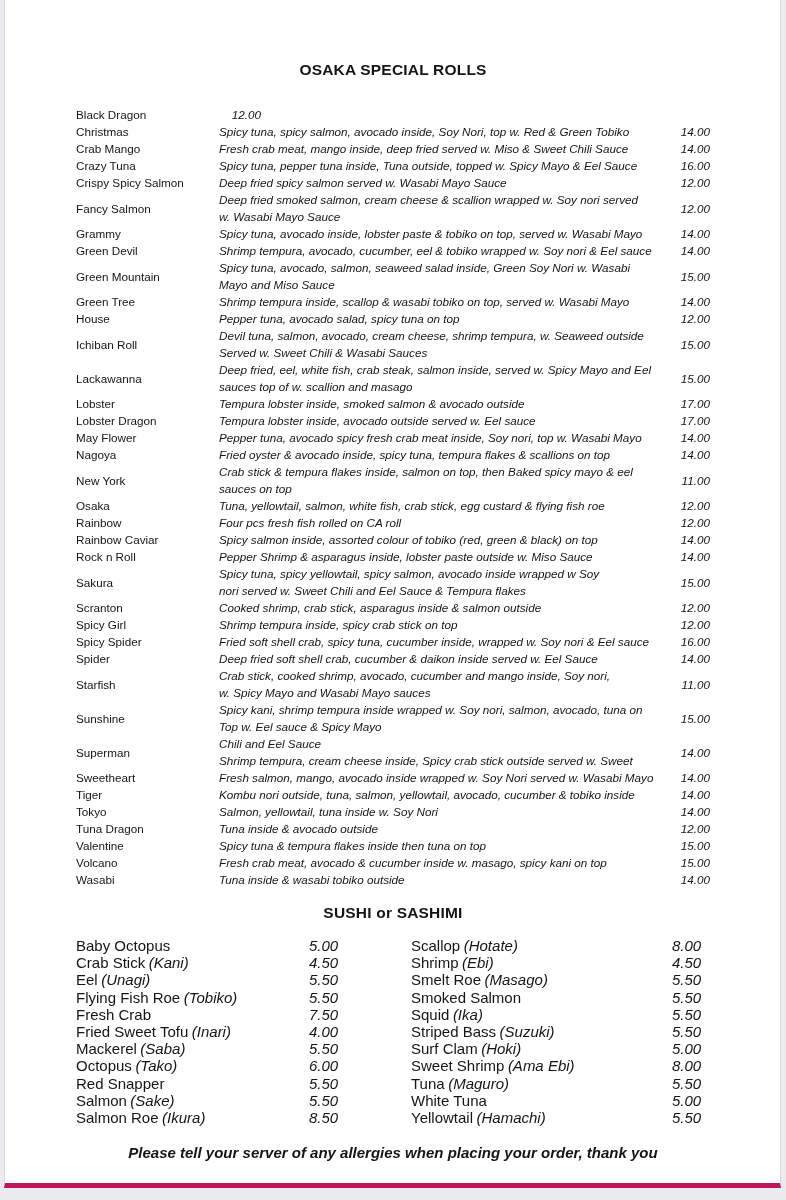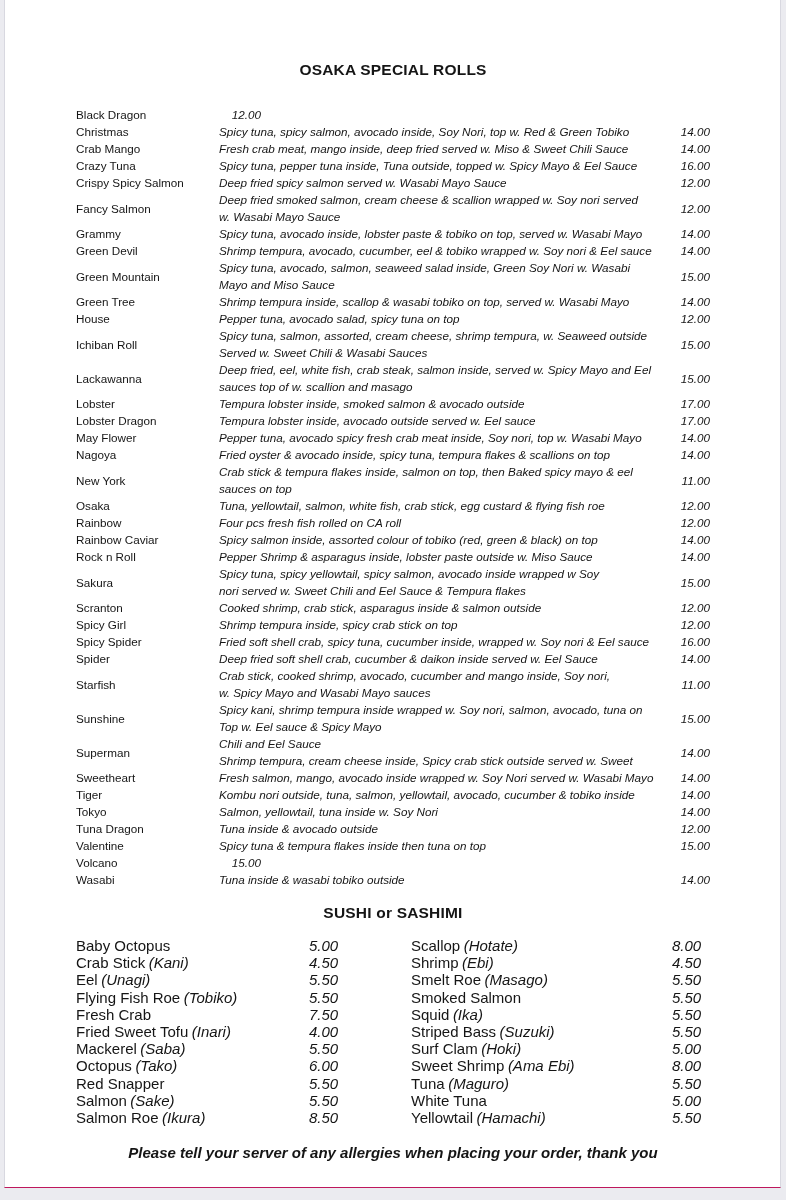--- a/index.html
+++ b/index.html
@@ -4,21 +4,21 @@
 <style>
   html, body { margin:0; padding:0; }
   body {
     width:786px; height:1200px; position:relative; overflow:hidden;
     background:#ebebf0; color:#151515;
     font-family:"Liberation Sans", sans-serif;
   }
   .sheet {
     position:absolute; top:0; left:4px; right:5px; bottom:12px;
     background:#ffffff; box-sizing:border-box;
-    border-left:1px solid #d8d8e0; border-right:1px solid #d8d8e0; border-bottom:1px solid #be185d;
+    border-left:1px solid #d8d8e0; border-right:1px solid #d8d8e0; border-bottom:5px solid #be185d;
     padding:0 70px 0 71px;
   }
   .section-title {
     font-size:15.5px; font-weight:bold; text-align:center; line-height:20px; margin:0;
     letter-spacing:0.2px;
   }
   #rolls-title { margin-top:60px; }
   #rolls-list { margin-top:26px; font-size:11.7px; }
   .roll-row { display:flex; align-items:center; line-height:17px; }
   .col-name { flex:0 0 143px; }
@@ -118,21 +118,21 @@
       <div class="roll-row">
         <div class="col-name">House</div>
         <div class="col-desc">
           <div class="desc-line">Pepper tuna, avocado salad, spicy tuna on top</div>
         </div>
         <div class="col-price">12.00</div>
       </div>
       <div class="roll-row">
         <div class="col-name">Ichiban Roll</div>
         <div class="col-desc">
-          <div class="desc-line">Spicy tuna, salmon, assorted, cream cheese, shrimp tempura, w. Seaweed outside</div>
+          <div class="desc-line">Devil tuna, salmon, avocado, cream cheese, shrimp tempura, w. Seaweed outside</div>
           <div class="desc-line">Served w. Sweet Chili &amp; Wasabi Sauces</div>
         </div>
         <div class="col-price">15.00</div>
       </div>
       <div class="roll-row">
         <div class="col-name">Lackawanna</div>
         <div class="col-desc">
           <div class="desc-line">Deep fried, eel, white fish, crab steak, salmon inside, served w. Spicy Mayo and Eel</div>
           <div class="desc-line">sauces top of w. scallion and masago</div>
         </div>
@@ -292,20 +292,23 @@
       </div>
       <div class="roll-row">
         <div class="col-name">Valentine</div>
         <div class="col-desc">
           <div class="desc-line">Spicy tuna &amp; tempura flakes inside then tuna on top</div>
         </div>
         <div class="col-price">15.00</div>
       </div>
       <div class="roll-row">
         <div class="col-name">Volcano</div>
+        <div class="col-desc">
+          <div class="desc-line">Fresh crab meat, avocado &amp; cucumber inside w. masago, spicy kani on top</div>
+        </div>
         <div class="col-price">15.00</div>
       </div>
       <div class="roll-row">
         <div class="col-name">Wasabi</div>
         <div class="col-desc">
           <div class="desc-line">Tuna inside &amp; wasabi tobiko outside</div>
         </div>
         <div class="col-price">14.00</div>
       </div>
     </div>

